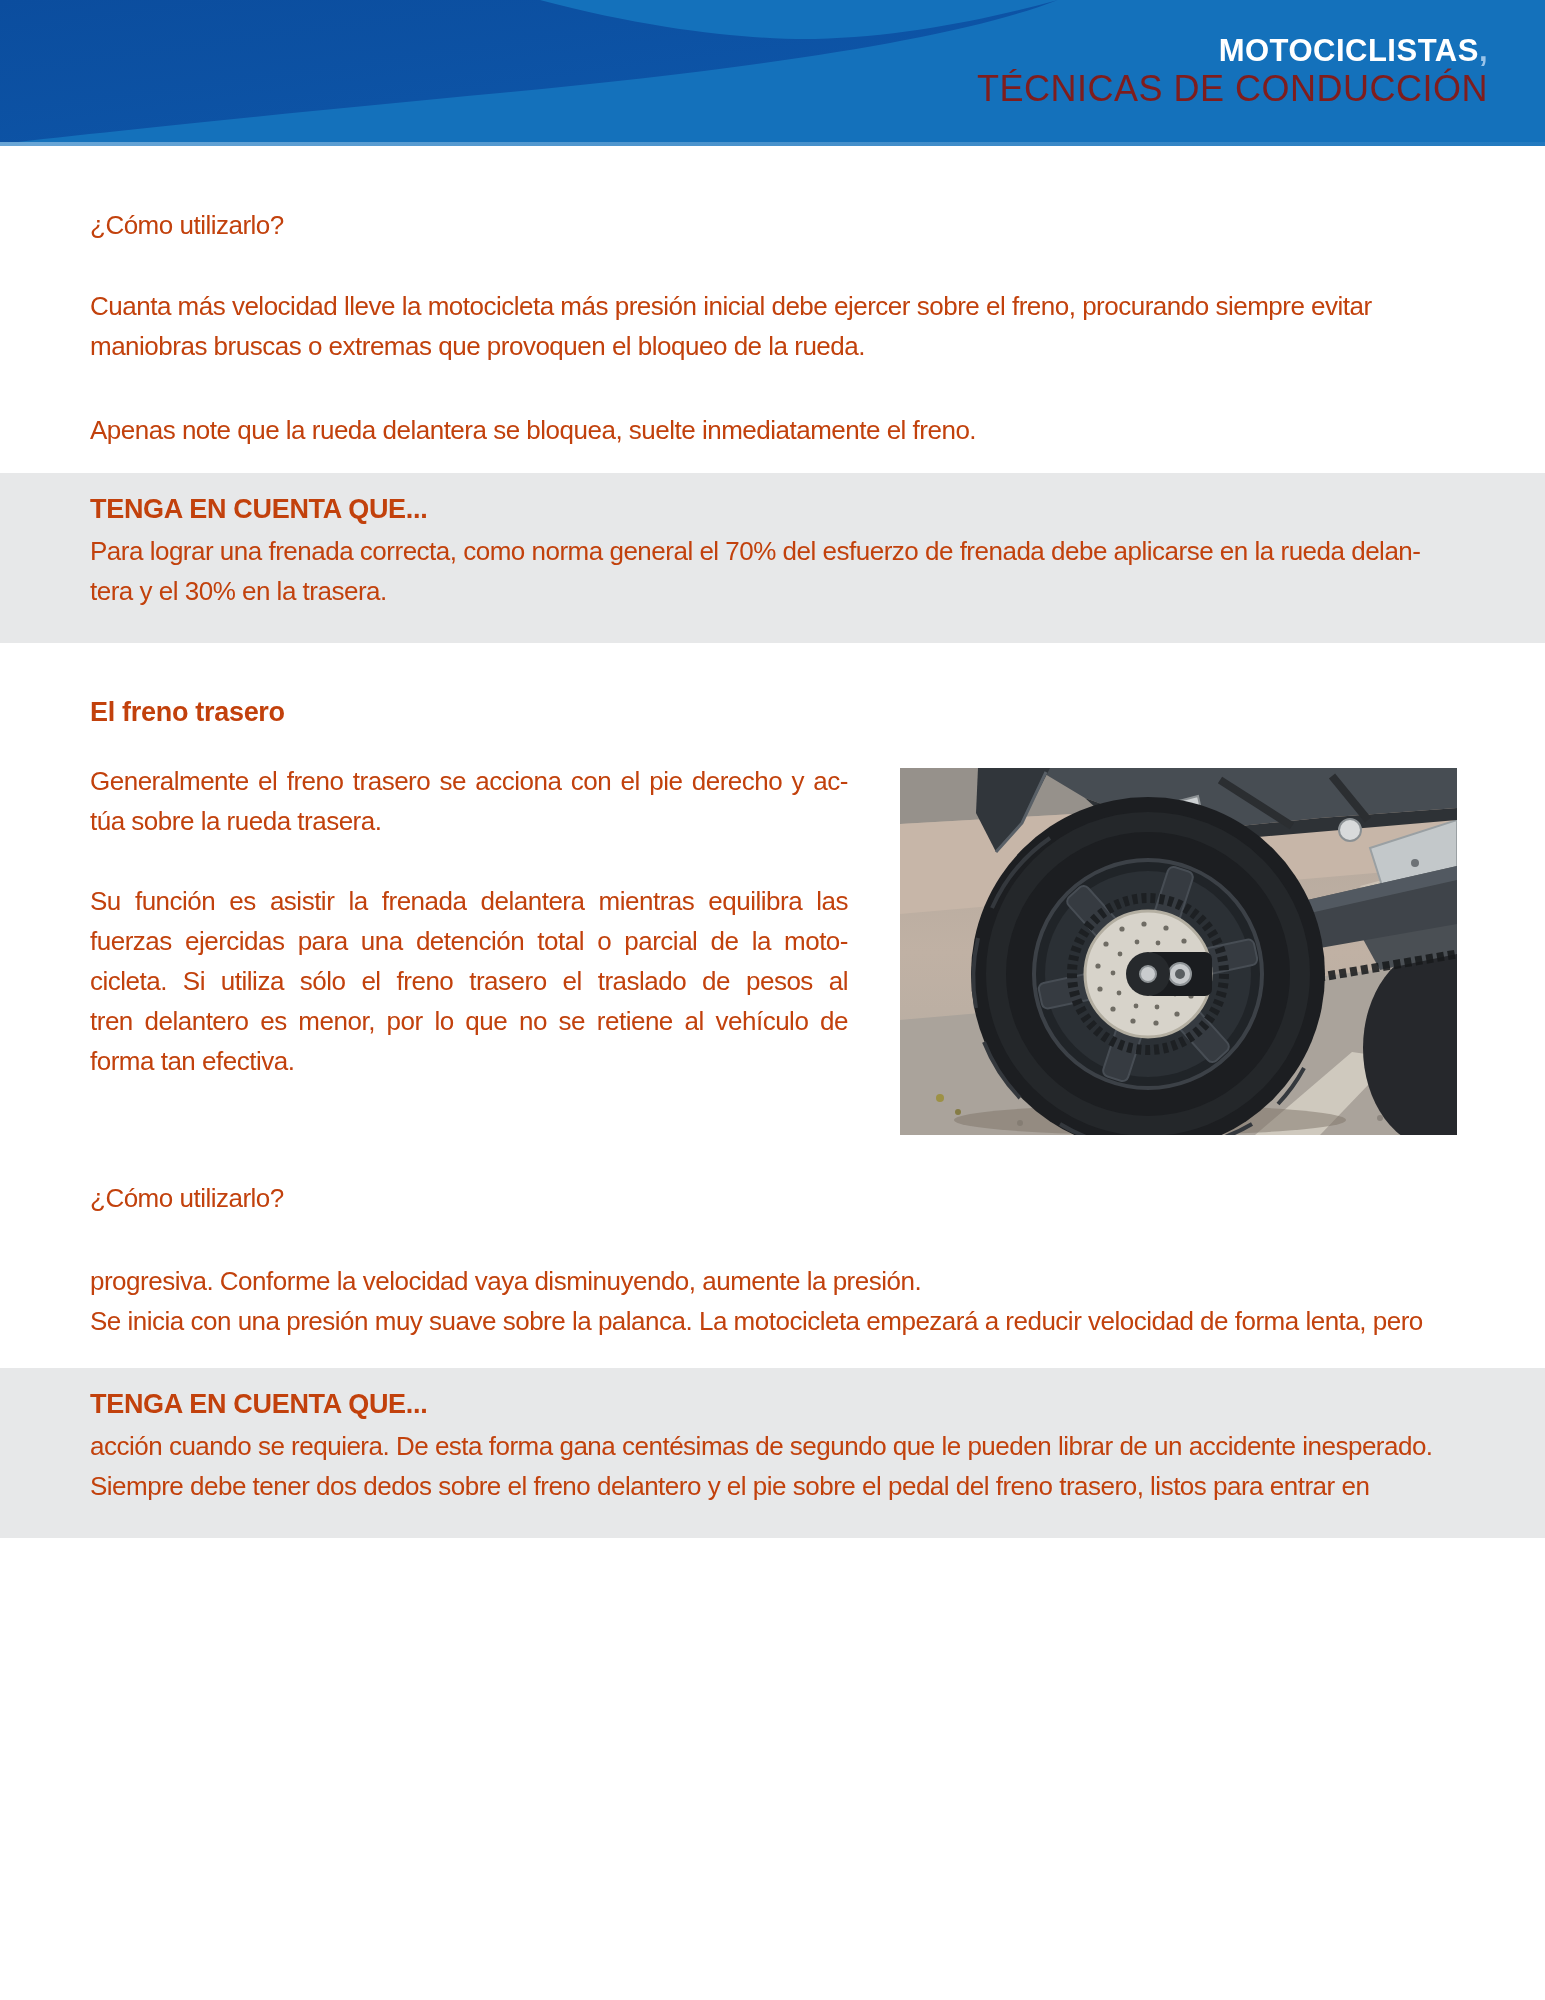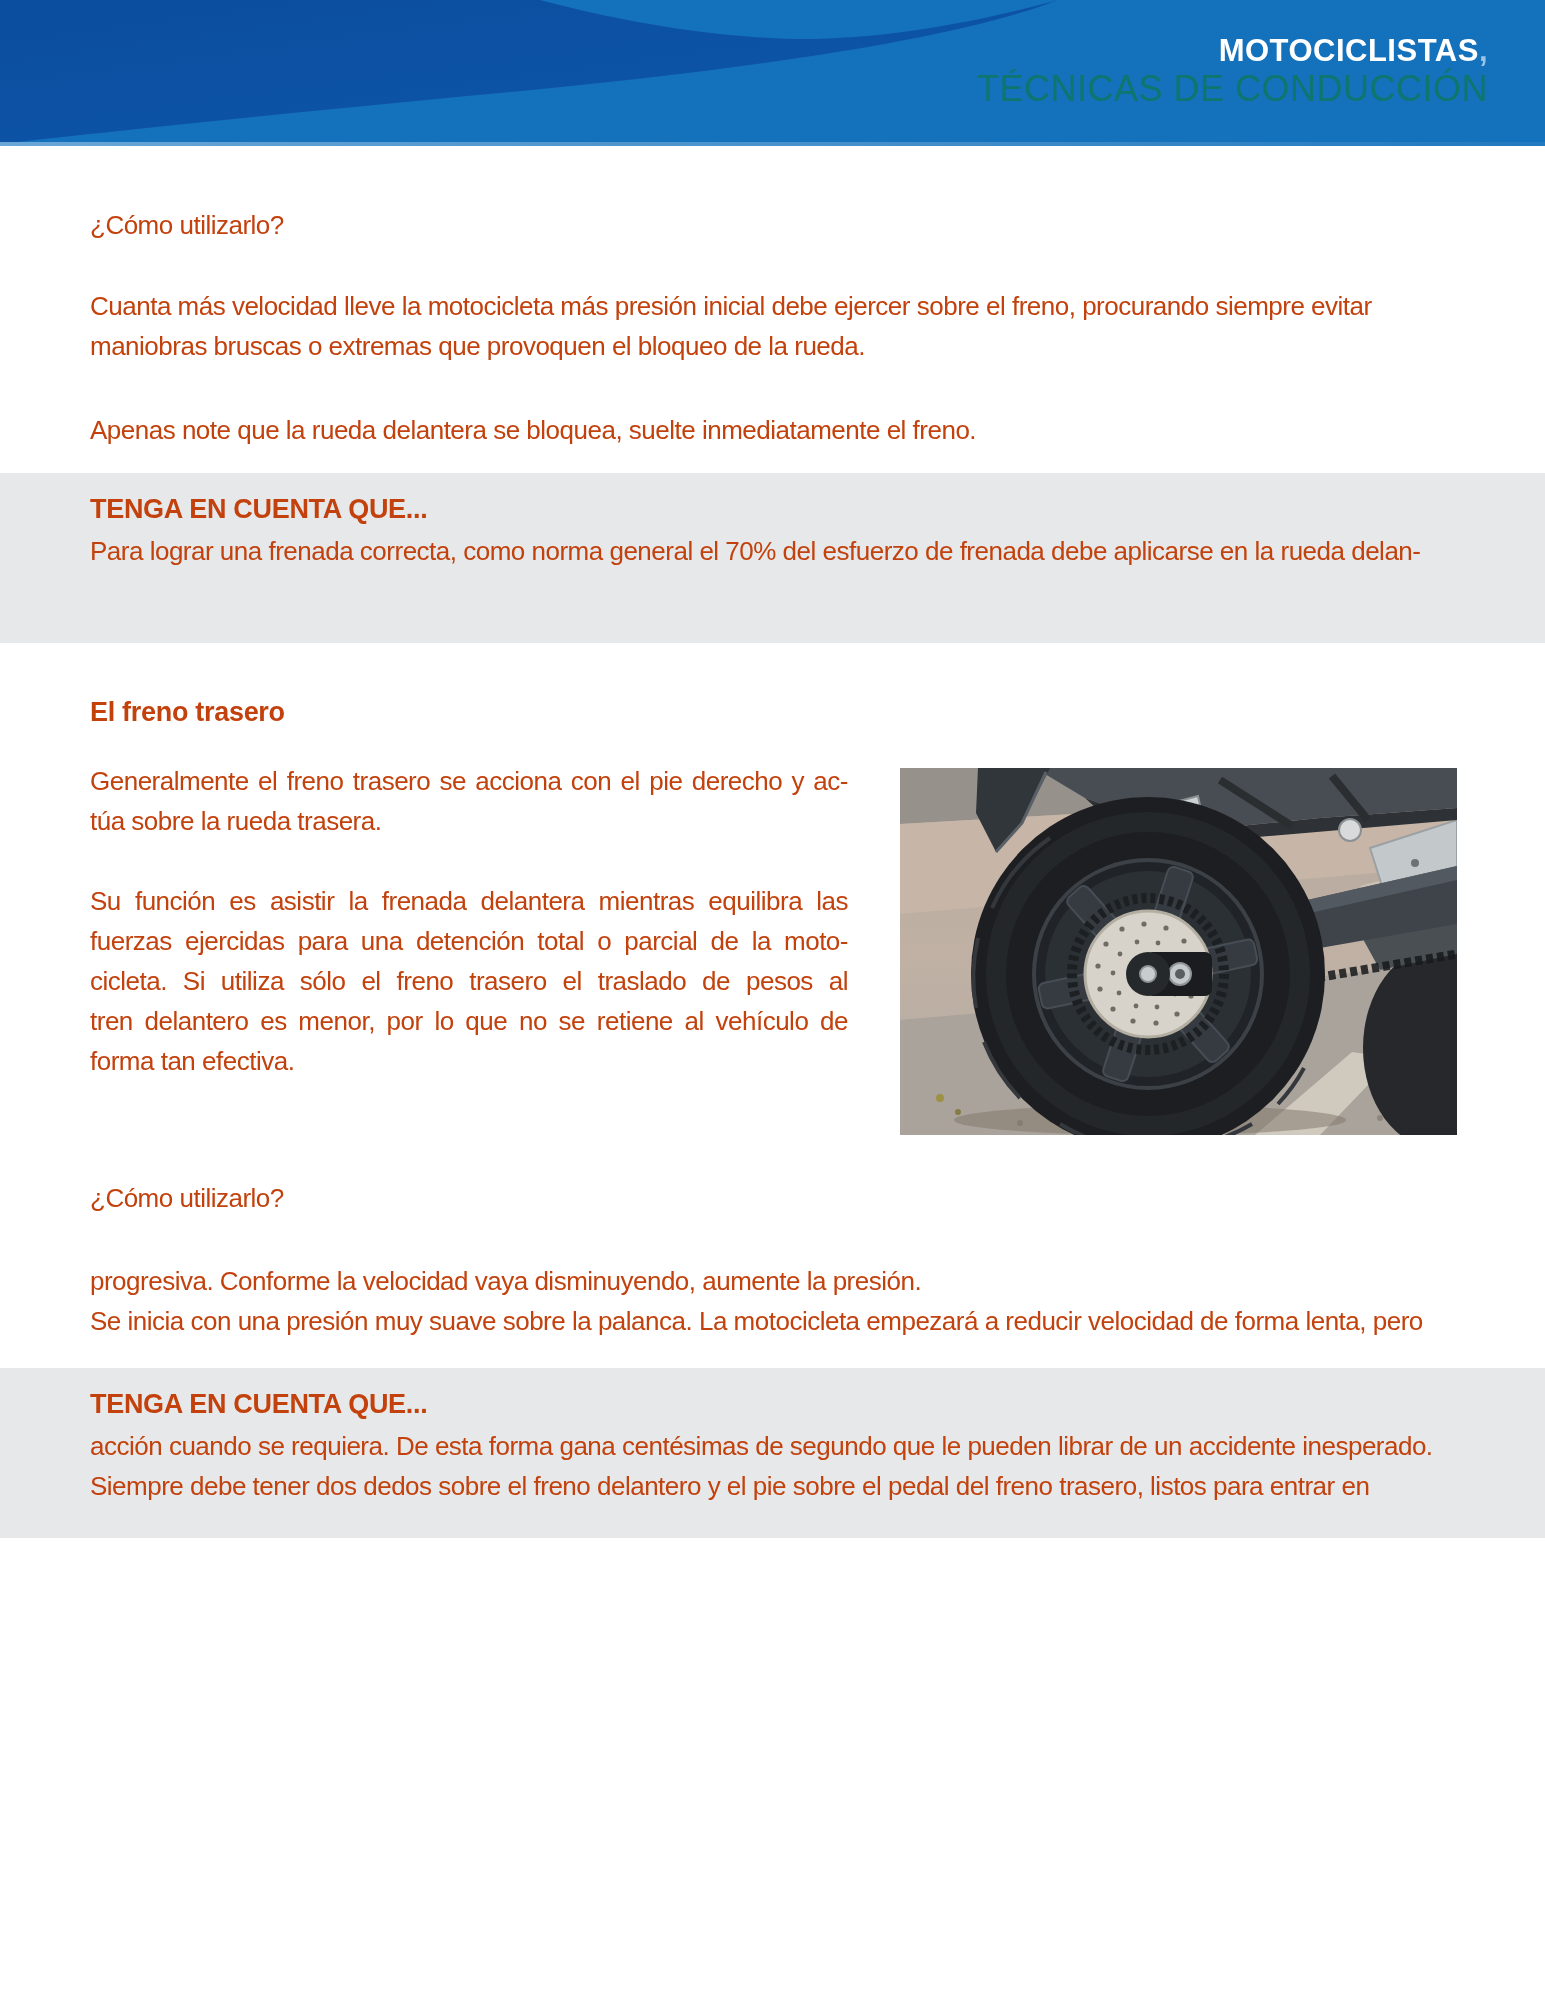--- a/index.html
+++ b/index.html
@@ -17,21 +17,21 @@
   .header svg { position:absolute; left:0; top:0; }
   .header-text {
     position:absolute; right:57px; top:34px;
     text-align:right; line-height:1.1;
   }
   .header-title {
     font-size:31px; font-weight:bold; color:#ffffff; letter-spacing:0.5px;
   }
   .header-title .comma { color:#9ac4e9; font-weight:bold; }
   .header-subtitle {
-    font-size:36px; font-weight:normal; color:#0f766e; letter-spacing:0.5px; margin-top:1px;
+    font-size:36px; font-weight:normal; color:#7f1d1d; letter-spacing:0.5px; margin-top:1px;
   }
 
   
   .body-text { color:#c2410c; font-size:26px; letter-spacing:-0.5px; }
   .line { height:40px; line-height:40px; white-space:nowrap; }
   .jline { white-space:normal; text-align:justify; text-align-last:justify; }
   .bold-heading { color:#c2410c; font-weight:bold; font-size:27px; letter-spacing:-0.3px; }
 
   .abs { position:absolute; }
 
@@ -111,20 +111,21 @@
     <div class="line">Cuanta más velocidad lleve la motocicleta más presión inicial debe ejercer sobre el freno, procurando siempre evitar</div>
     <div class="line">maniobras bruscas o extremas que provoquen el bloqueo de la rueda.</div>
   </div>
 
   <div class="abs intro-para2 body-text line">Apenas note que la rueda delantera se bloquea, suelte inmediatamente el freno.</div>
 
   <div class="note-box note-box-1">
     <div class="bold-heading note-title">TENGA EN CUENTA QUE...</div>
     <div class="body-text note-lines">
       <div class="line">Para lograr una frenada correcta, como norma general el 70% del esfuerzo de frenada debe aplicarse en la rueda delan-</div>
+      <div class="line">tera y el 30% en la trasera.</div>
     </div>
   </div>
 
   <div class="abs rear-heading bold-heading line">El freno trasero</div>
 
   <div class="abs rear-col body-text">
     <div>
       <div class="line jline">Generalmente el freno trasero se acciona con el pie derecho y ac-</div>
       <div class="line">túa sobre la rueda trasera.</div>
     </div>

